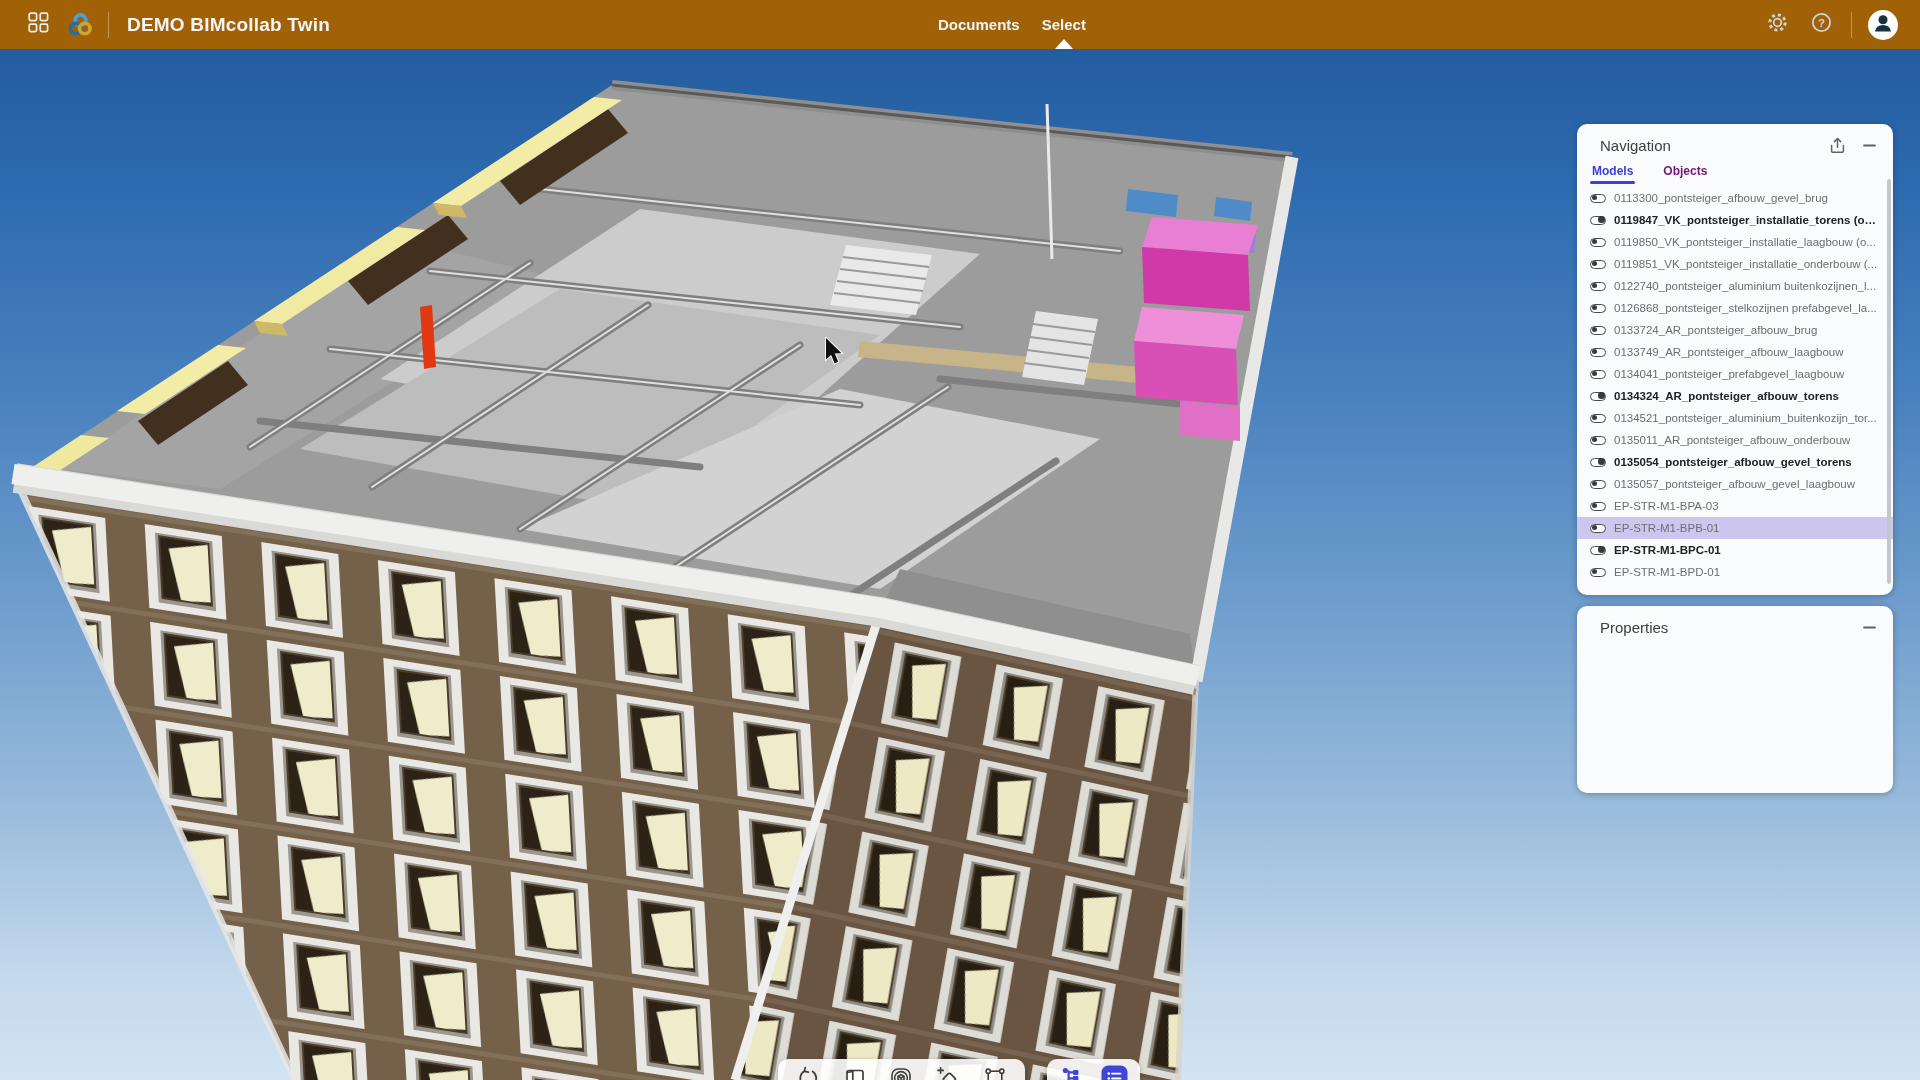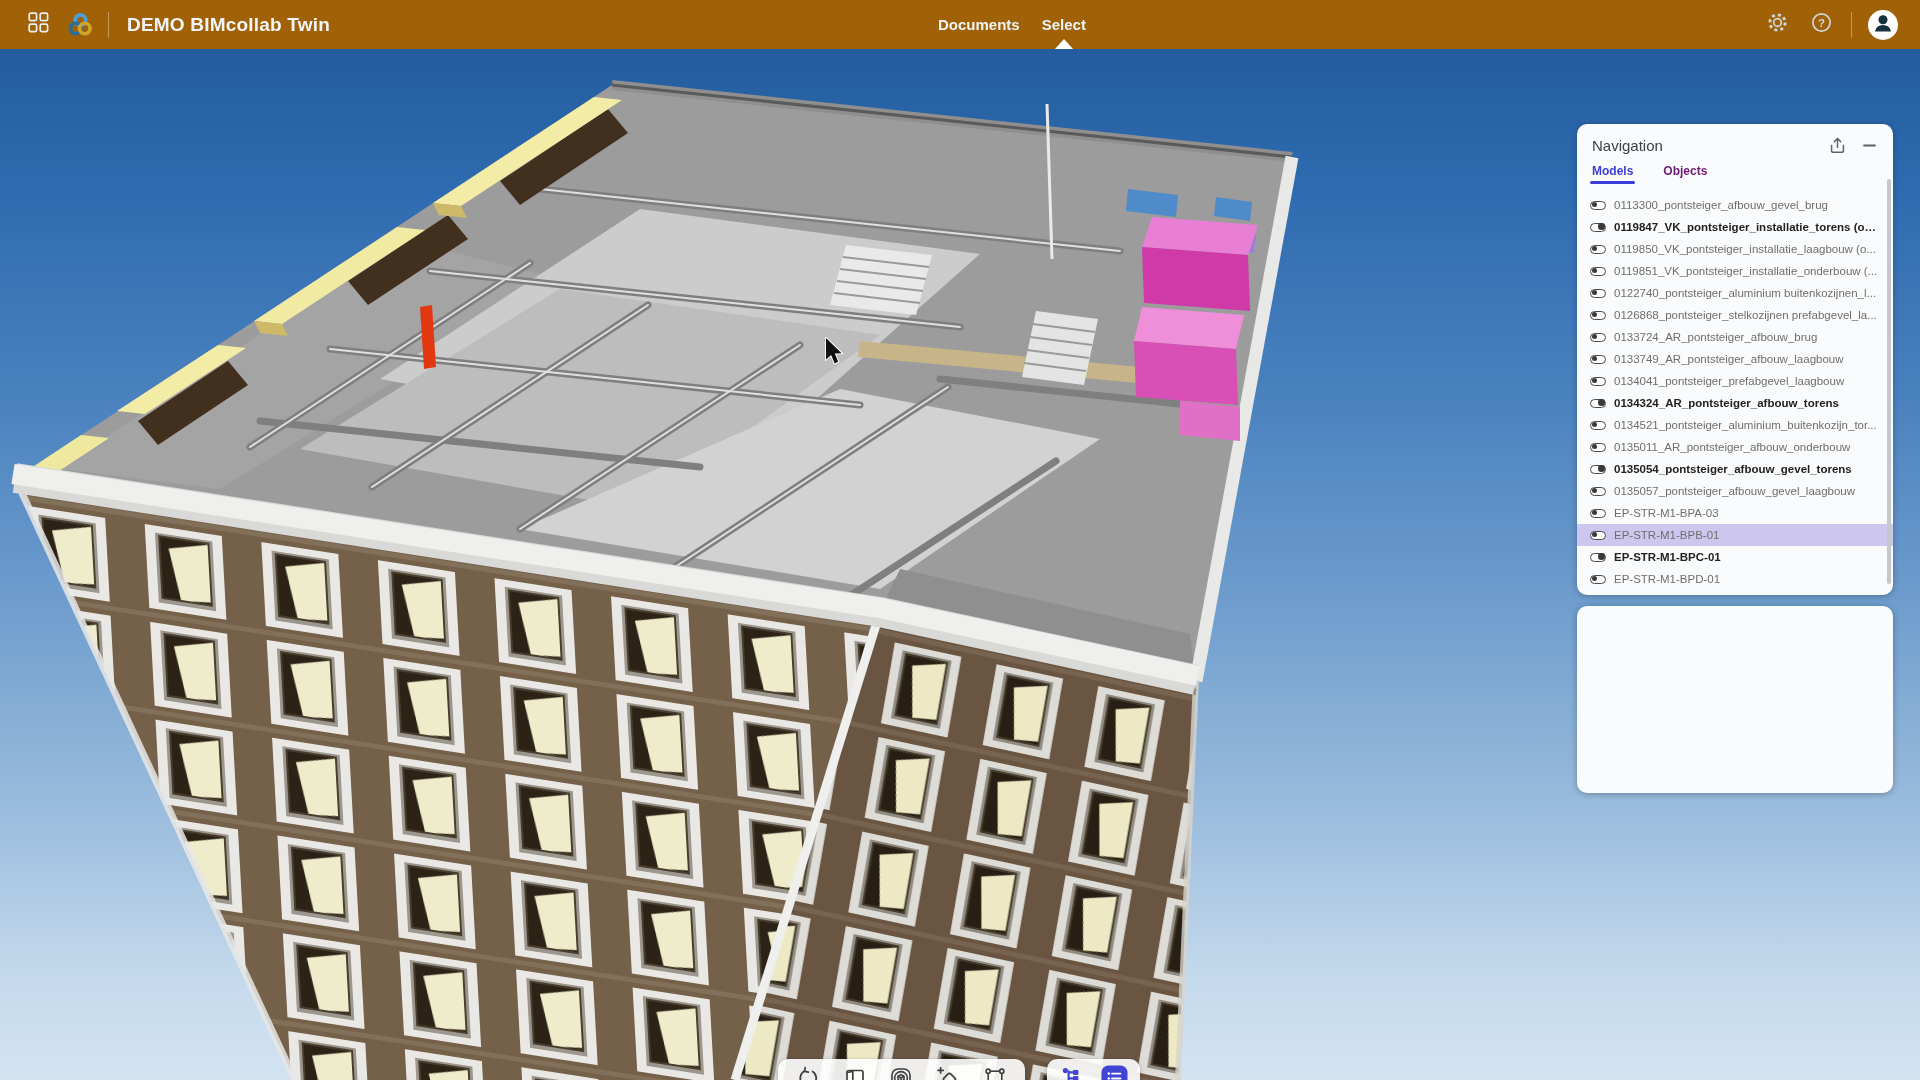--- a/index.html
+++ b/index.html
@@ -27,31 +27,31 @@
   
   .viewport{position:absolute;left:0;top:49px;width:1920px;height:1031px;
     background:linear-gradient(180deg,#235d9f 0%,#2f6bb0 14%,#4a82bf 34%,#719fce 55%,#9dbede 75%,#c4d9ec 90%,#d3e3f2 100%);}
   .viewport svg.scene{position:absolute;left:0;top:0;}
 
   
   .panel{position:absolute;background:#fafbfc;border-radius:10px;
     box-shadow:0 1px 6px rgba(20,35,55,.35);overflow:hidden;}
   .panel-nav{left:1577px;top:75px;width:316px;height:471px;}
   .panel-props{left:1577px;top:557px;width:316px;height:187px;}
-  .panel-header{display:flex;align-items:center;justify-content:space-between;padding:13px 16px 4px 15px;}
+  .panel-header{display:flex;align-items:center;justify-content:space-between;padding:13px 16px 4px 23px;}
   .panel-title{font-size:15px;color:#3c4043;font-weight:500;}
   .panel-header-icons{display:flex;align-items:center;gap:16px;}
   .ph-icon{cursor:pointer;display:flex;align-items:center;}
 
   .nav-tabs-row{display:flex;gap:30px;padding:6px 16px 0 15px;}
   .ptab{font-size:12px;font-weight:700;color:#701a75;padding-bottom:6px;cursor:pointer;position:relative;}
   .ptab.active{color:#3d3ed6;}
   .ptab.active::after{content:"";position:absolute;left:-2px;right:-2px;bottom:0;height:3px;background:#3d3ed6;border-radius:2px;}
 
-  .model-list{list-style:none;margin:10px 0 0 0;padding:0;position:relative;}
+  .model-list{list-style:none;margin:3px 0 0 0;padding:0;position:relative;}
   .model-row{height:22px;display:flex;align-items:center;padding:0 14px 0 13px;cursor:pointer;}
   .model-row .label{font-size:11.5px;color:#6e6e6e;margin-left:8px;white-space:nowrap;overflow:hidden;text-overflow:ellipsis;}
   .model-row.loaded .label{color:#222;font-weight:700;}
   .model-row.selected{background:#cdc7f0;}
   .toggle{flex:0 0 auto;width:16px;height:9px;border:1.5px solid #4a4a4a;border-radius:5px;position:relative;background:#fdfdfd;}
   .toggle::after{content:"";position:absolute;width:5px;height:5px;border-radius:50%;background:#3a3a3a;top:0.6px;left:1.2px;}
   .toggle.on::after{left:auto;right:0.4px;width:6.5px;height:6.5px;top:-0.2px;}
   .list-scrollbar{position:absolute;right:2px;top:55px;width:4px;height:405px;border-radius:2px;background:#c4c7ce;cursor:pointer;}
 
   .props-empty{font-size:11.5px;color:#5f6368;padding:20px 16px 0 15px;}
@@ -361,20 +361,30 @@
 
     <li class="model-row">
       <span class="toggle"></span>
       <span class="label">EP-STR-M1-BPD-01</span>
     </li>
   </ul>
     <div class="list-scrollbar"></div>
   </div>
 
   <div class="panel panel-props">
+    <div class="panel-header">
+      <span class="panel-title">Properties</span>
+      <span class="panel-header-icons">
+        <span class="ph-icon">
+          <svg width="15" height="15" viewBox="0 0 15 15">
+            <path d="M2 7.5 h11" stroke="#5f6368" stroke-width="1.8" stroke-linecap="round"></path>
+          </svg>
+        </span>
+      </span>
+    </div>
   </div>
 
   <div class="toolbar-group tg-views">
     <div class="tool-btn">
       <svg width="24" height="24" viewBox="0 0 24 24" fill="none" stroke="#3f3f3f" stroke-width="1.7" stroke-linecap="round">
         <path d="M8.6 5.1 A8 8 0 1 0 16.6 5.5"></path>
         <path d="M9.2 1.6 L8.5 5.4 L12.3 6.2"></path>
       </svg>
     </div>
     <div class="tool-btn">

